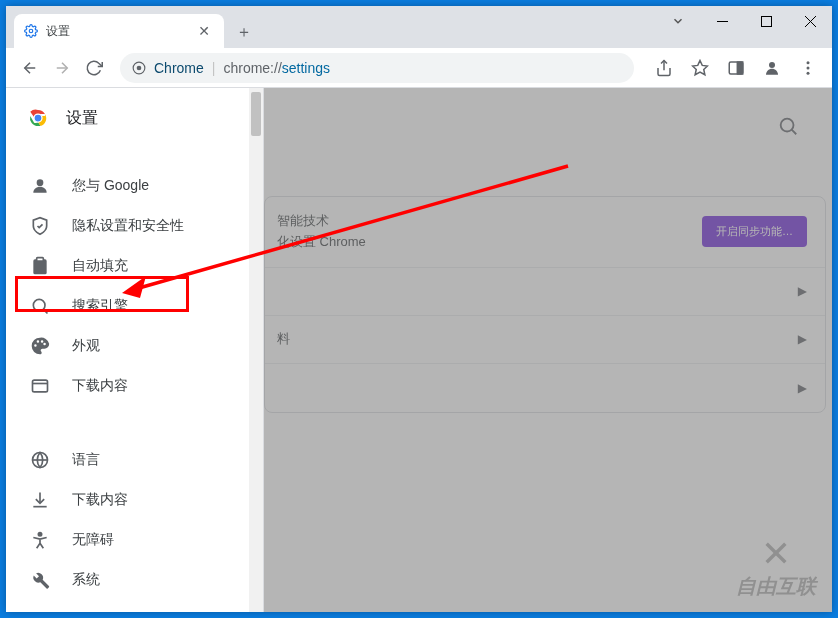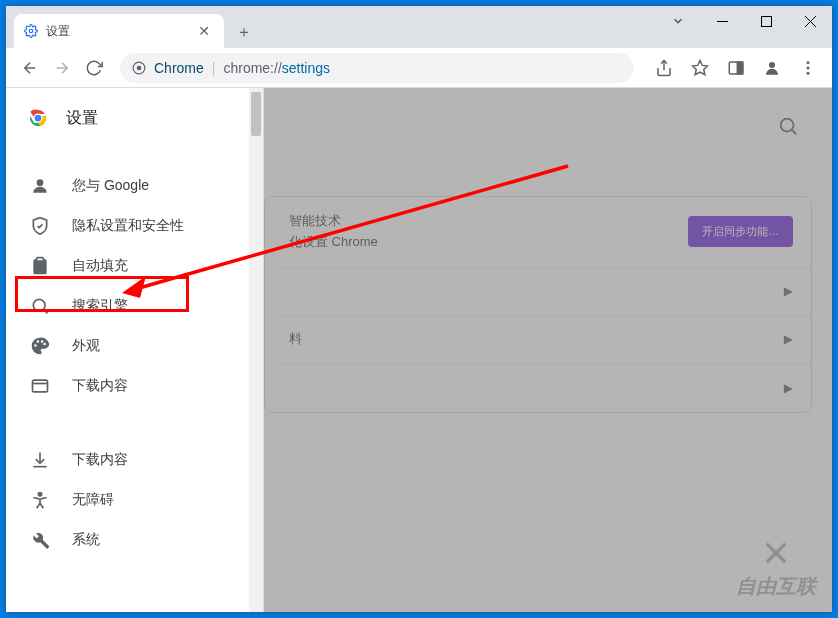--- a/index.html
+++ b/index.html
@@ -43,21 +43,21 @@
   .sidebar-item { height:40px; display:flex; align-items:center; padding-left:24px; gap:22px; color:#3c4043; font-size:14px; cursor:pointer; position:relative;}
   .sidebar-item .icon { width:20px; height:20px; display:flex; align-items:center; justify-content:center; color:#5f6368; }
   .sidebar-item .icon svg { width:20px; height:20px; }
   .sidebar-gap { height:34px; }
 
   .main { flex:1; position:relative; background:#fff; }
   .gray-overlay { position:absolute; inset:0; background:rgba(120,120,120,0.55); }
   .main-inner { position:absolute; inset:0; padding-top:14px;}
   .main-header { display:flex; justify-content:flex-end; padding:6px 26px 0 0;}
   .search-icon-btn { width:36px; height:36px; display:flex; align-items:center; justify-content:center; color:#5f6368; cursor:pointer;}
-  .card { margin:52px 20px 0 0; background:#fff; border:1px solid #dadce0; border-radius:8px; overflow:hidden;padding-left:12px;}
+  .card { margin:52px 6px 0 0; background:#fff; border:1px solid #dadce0; border-radius:8px; overflow:hidden;}
   .card-top { display:flex; padding:14px 18px 14px 12px; align-items:center; border-bottom:1px solid #e8eaed;}
   .card-top-text { flex:1; font-size:13px; color:#3c4043; line-height:1.6;}
   .sync-btn { background:#6d28d9; color:#fff; border:none; border-radius:4px; padding:8px 14px; font-size:11px; cursor:pointer;}
   .card-row { height:48px; display:flex; align-items:center; padding:0 18px 0 12px; border-bottom:1px solid #e8eaed; font-size:13px; color:#3c4043;}
   .card-row:last-child { border-bottom:none;}
   .card-row .txt { flex:1; }
   .card-row .arrow { color:#5f6368; font-size:12px;}
   
   .annot-box { position:absolute; border:3px solid #ff0000; pointer-events:none; }
   .annot-arrow { position:absolute; pointer-events:none; }
@@ -243,20 +243,30 @@
               </svg>
             </span>
           <span>下载内容</span>
         </div>
 
         <div class="sidebar-gap"></div>
 
         <div class="sidebar-item">
           <span class="icon">
               <svg viewBox="0 0 24 24" fill="none" stroke="currentColor" stroke-width="2">
+                <circle cx="12" cy="12" r="9"></circle>
+                <line x1="3" y1="12" x2="21" y2="12"></line>
+                <path d="M12 3a14 14 0 0 1 0 18 14 14 0 0 1 0-18z"></path>
+              </svg>
+            </span>
+          <span>语言</span>
+        </div>
+        <div class="sidebar-item">
+          <span class="icon">
+              <svg viewBox="0 0 24 24" fill="none" stroke="currentColor" stroke-width="2">
                 <path d="M12 3v12"></path>
                 <polyline points="7 11 12 16 17 11"></polyline>
                 <line x1="4" y1="20" x2="20" y2="20"></line>
               </svg>
             </span>
           <span>下载内容</span>
         </div>
         <div class="sidebar-item">
           <span class="icon">
               <svg viewBox="0 0 24 24" fill="none" stroke="currentColor" stroke-width="2">

